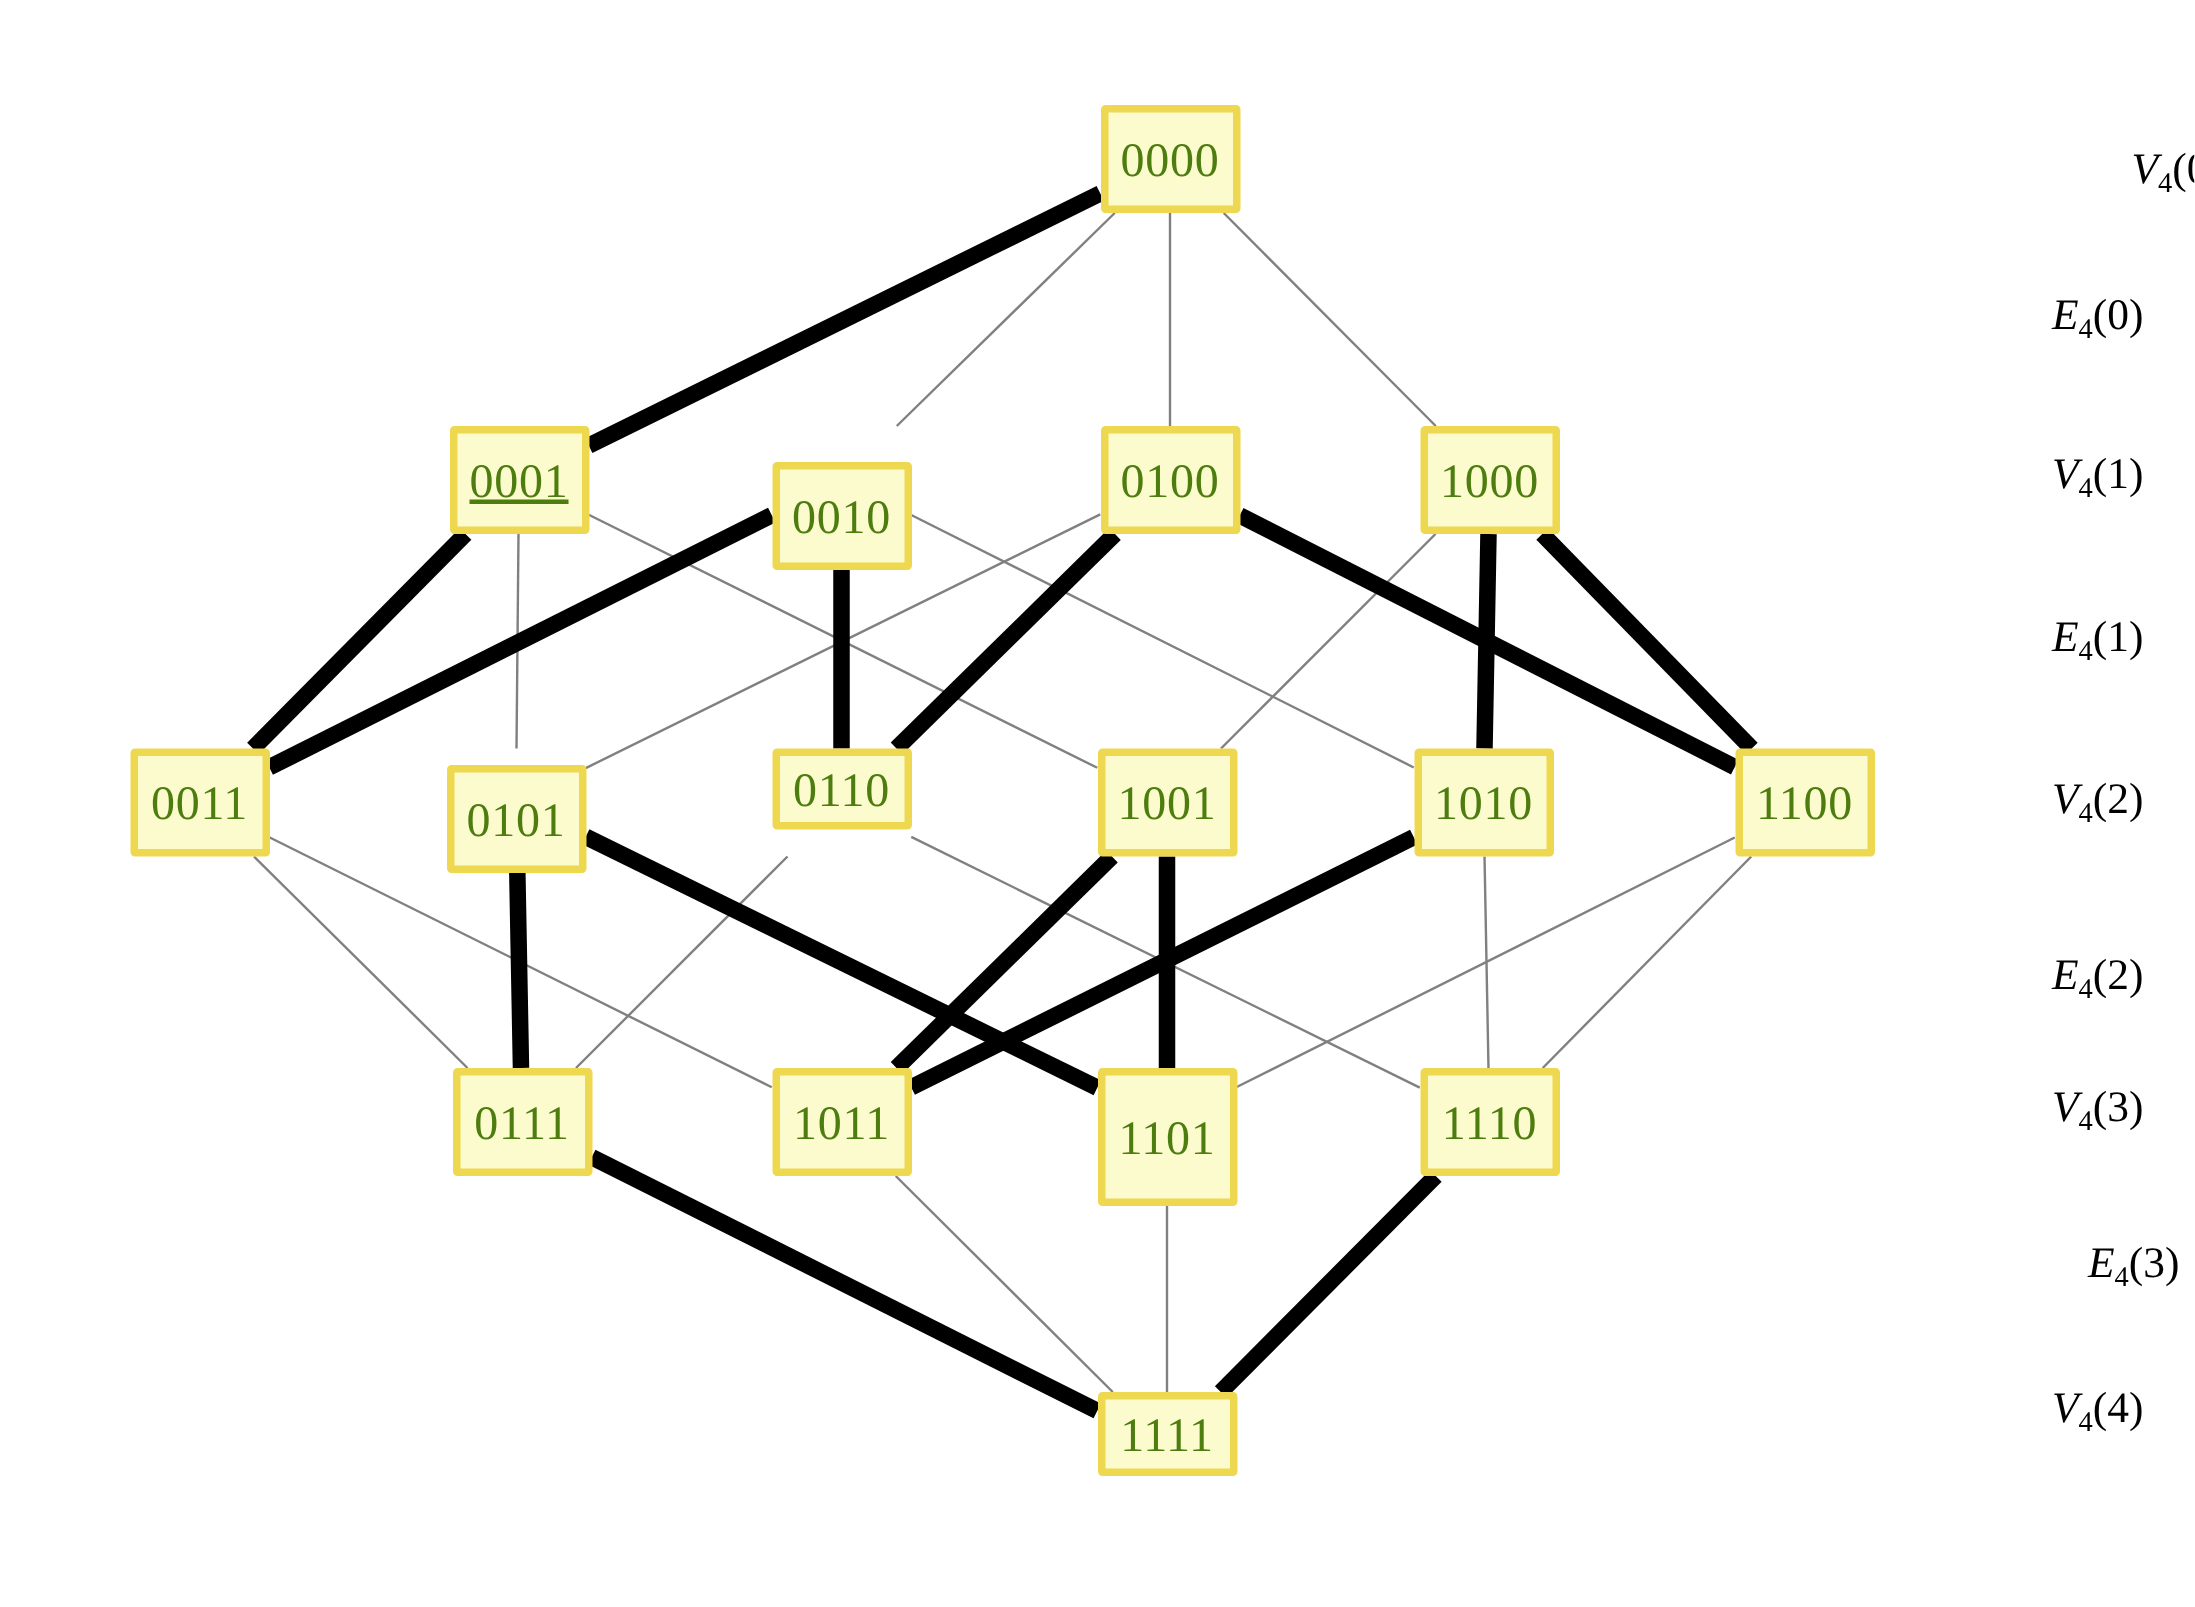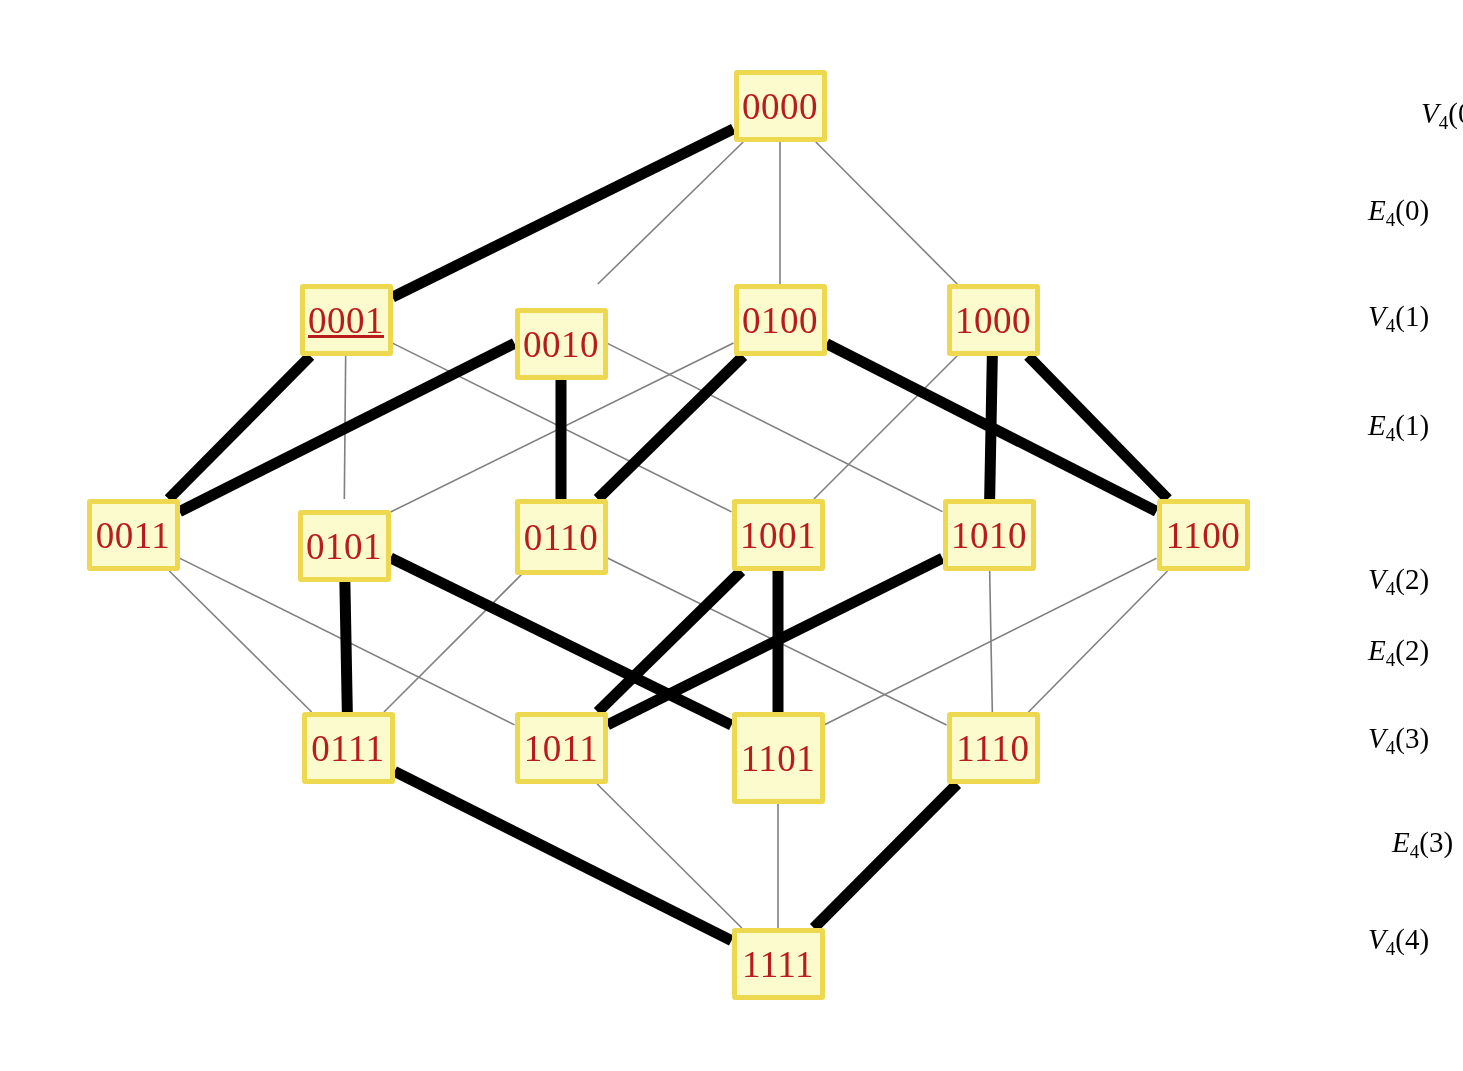--- a/index.html
+++ b/index.html
@@ -28,22 +28,22 @@
   .node {
     position: absolute;
     box-sizing: border-box;
     background: #FCFBCD;
     border: 5px solid #EDD850;
     border-radius: 3px;
     display: flex;
     align-items: center;
     justify-content: center;
     font-family: "Liberation Serif", serif;
-    font-size: 37px;
-    color: #b91c1c;
+    font-size: 32px;
+    color: #4d7c0f;
     letter-spacing: 0.5px;
     line-height: 1;
     z-index: 5;
   }
   .rank-label {
     position: absolute;
     font-family: "Liberation Serif", serif;
     font-size: 29px;
     font-style: italic;
     color: #000000;
@@ -120,21 +120,21 @@
       </div>
       <div class="node" style="left: 946.5px; top: 284px; width: 93px; height: 72px; background: rgb(252, 251, 205); border-color: rgb(237, 216, 80);">
         <span>1000</span>
       </div>
       <div class="node" style="left: 86.5px; top: 499px; width: 93px; height: 72px; background: rgb(252, 251, 205); border-color: rgb(237, 216, 80);">
         <span>0011</span>
       </div>
       <div class="node" style="left: 297.5px; top: 510px; width: 93px; height: 72px; background: rgb(252, 251, 205); border-color: rgb(237, 216, 80);">
         <span>0101</span>
       </div>
-      <div class="node" style="left: 514.5px; top: 499px; width: 93px; height: 76px; background: rgb(252, 251, 205); border-color: rgb(237, 216, 80);">
+      <div class="node" style="left: 514.5px; top: 499px; width: 93px; height: 54px; background: rgb(252, 251, 205); border-color: rgb(237, 216, 80);">
         <span>0110</span>
       </div>
       <div class="node" style="left: 731.5px; top: 499px; width: 93px; height: 72px; background: rgb(252, 251, 205); border-color: rgb(237, 216, 80);">
         <span>1001</span>
       </div>
       <div class="node" style="left: 942.5px; top: 499px; width: 93px; height: 72px; background: rgb(252, 251, 205); border-color: rgb(237, 216, 80);">
         <span>1010</span>
       </div>
       <div class="node" style="left: 1156.5px; top: 499px; width: 93px; height: 72px; background: rgb(252, 251, 205); border-color: rgb(237, 216, 80);">
         <span>1100</span>
@@ -144,29 +144,29 @@
       </div>
       <div class="node" style="left: 514.5px; top: 712px; width: 93px; height: 72px; background: rgb(252, 251, 205); border-color: rgb(237, 216, 80);">
         <span>1011</span>
       </div>
       <div class="node" style="left: 731.5px; top: 712px; width: 93px; height: 92px; background: rgb(252, 251, 205); border-color: rgb(237, 216, 80);">
         <span>1101</span>
       </div>
       <div class="node" style="left: 946.5px; top: 712px; width: 93px; height: 72px; background: rgb(252, 251, 205); border-color: rgb(237, 216, 80);">
         <span>1110</span>
       </div>
-      <div class="node" style="left: 731.5px; top: 928px; width: 93px; height: 72px; background: rgb(252, 251, 205); border-color: rgb(237, 216, 80);">
+      <div class="node" style="left: 731.5px; top: 928px; width: 93px; height: 56px; background: rgb(252, 251, 205); border-color: rgb(237, 216, 80);">
         <span>1111</span>
       </div>
     </div>
   <div id="labels-layer">
       <div class="rank-label" style="left: 1398px; top: 96.5px; margin-left: 23px;"><span>V</span><span class="sub">4</span><span class="paren">(0)</span></div>
       <div class="rank-label" style="left: 1368px; top: 193.5px;"><span>E</span><span class="sub">4</span><span class="paren">(0)</span></div>
       <div class="rank-label" style="left: 1368px; top: 299.5px;"><span>V</span><span class="sub">4</span><span class="paren">(1)</span></div>
       <div class="rank-label" style="left: 1368px; top: 408.5px;"><span>E</span><span class="sub">4</span><span class="paren">(1)</span></div>
-      <div class="rank-label" style="left: 1368px; top: 516.5px; margin-top: 46px;"><span>V</span><span class="sub">4</span><span class="paren">(2)</span></div>
+      <div class="rank-label" style="left: 1368px; top: 516.5px;"><span>V</span><span class="sub">4</span><span class="paren">(2)</span></div>
       <div class="rank-label" style="left: 1368px; top: 597px; margin-top: 37px;"><span>E</span><span class="sub">4</span><span class="paren">(2)</span></div>
       <div class="rank-label" style="left: 1368px; top: 721.5px;"><span>V</span><span class="sub">4</span><span class="paren">(3)</span></div>
       <div class="rank-label" style="left: 1368px; top: 825.5px; margin-left: 24px;"><span>E</span><span class="sub">4</span><span class="paren">(3)</span></div>
       <div class="rank-label" style="left: 1368px; top: 922.5px;"><span>V</span><span class="sub">4</span><span class="paren">(4)</span></div>
     </div>
 
 </div>
 
 </body></html>

